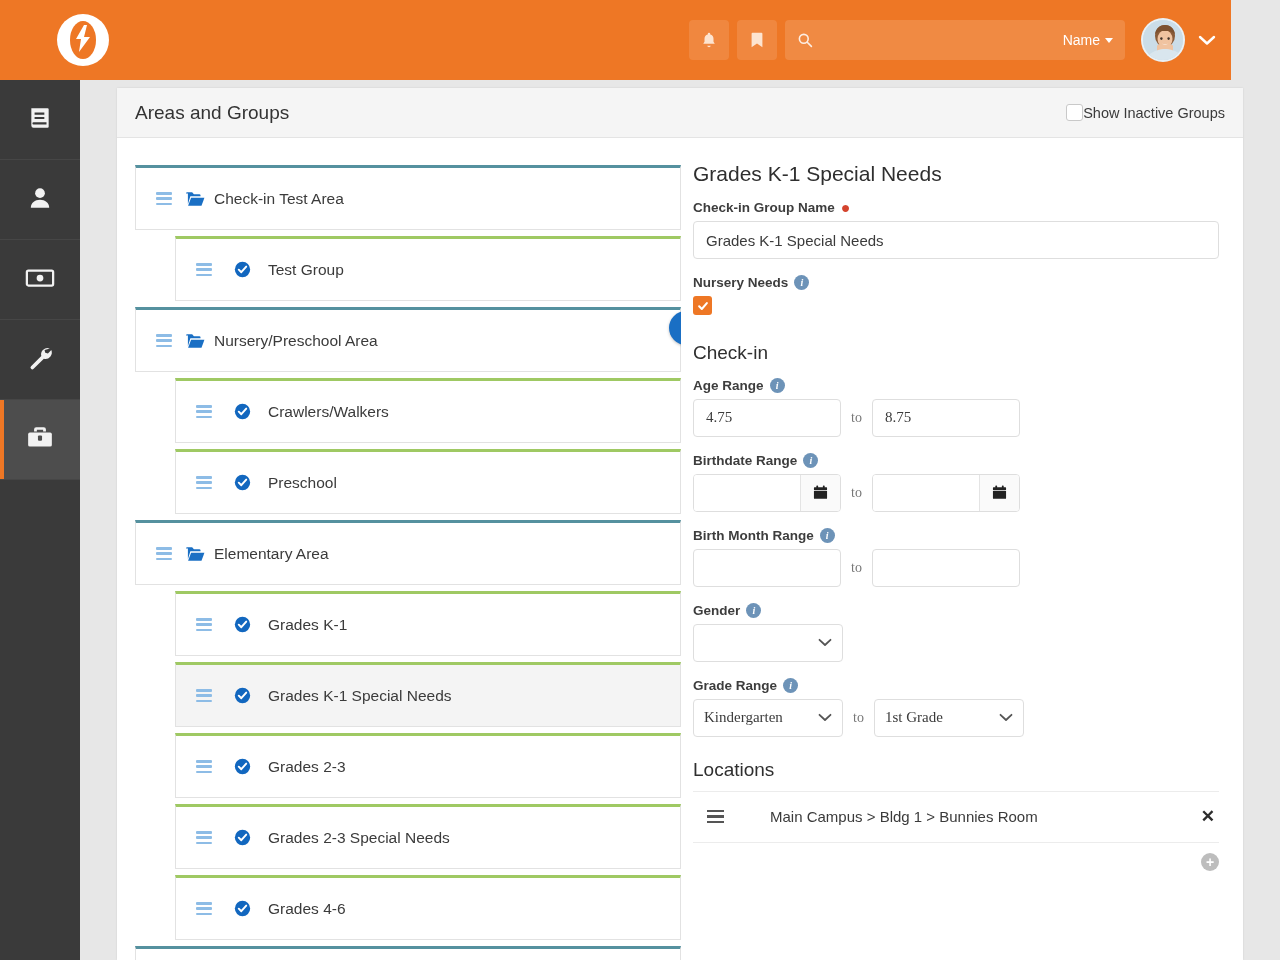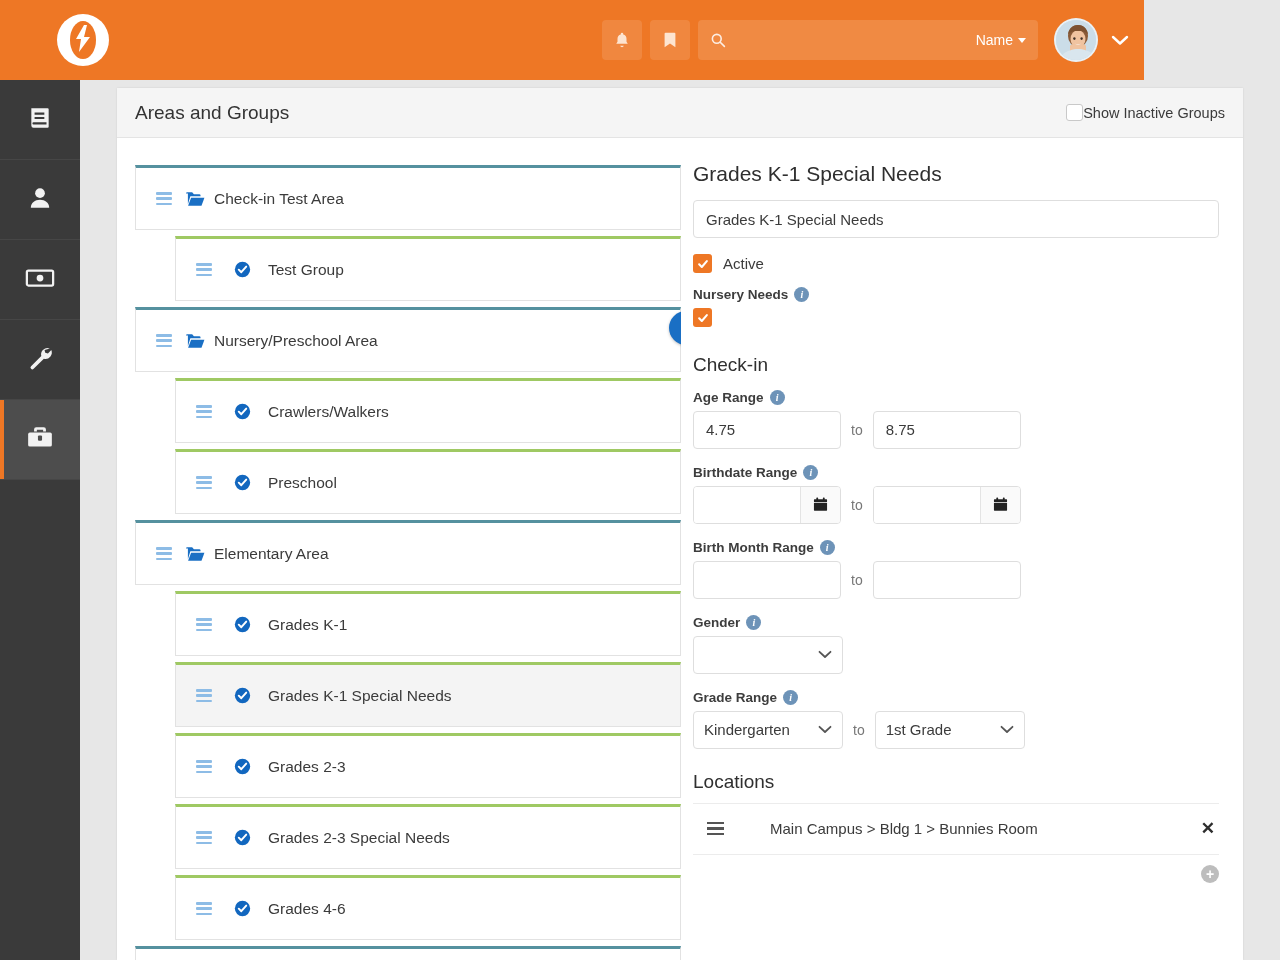--- a/index.html
+++ b/index.html
@@ -6,21 +6,21 @@
   html, body {
     width: 1280px; height: 960px;
     font-family: "Liberation Sans", sans-serif;
     background: #e7e7e7;
     overflow: hidden;
   }
 
   
   .topbar {
     position: absolute; top: 0; left: 0;
-    width: 1144px; height: 80px;
+    width: 1231px; height: 80px;
     background: #ee7725;
     display: flex; align-items: center; padding-left: 43px;
   }
   .brand-logo {
     width: 52px; height: 52px; margin-left: 14px;
     border-radius: 50%; background: #fff;
     display: flex; align-items: center; justify-content: center;
   }
   .brand-logo svg { display: block; }
   .topbar-right {
@@ -179,21 +179,21 @@
     background: #ee7725;
     display: inline-flex; align-items: center; justify-content: center;
     color: #fff; flex: none;
   }
   .cb-row { display: flex; align-items: center; gap: 11px; margin: 13px 0 0; }
   .cb-text { font-size: 15px; color: #3b3b3b; }
   .sec-title {
     font-size: 19px; color: #2f2f2f; font-weight: 400;
     margin: 26px 0 14px;
   }
-  .range { display: flex; align-items: center; }
+  .range { display: flex; align-items: center; font-family: Liberation Serif, serif; }
   .range .to { font-size: 14px; color: #777; margin: 0 10px; }
   .in-sm { width: 148px; }
   .in-grp {
     display: flex; width: 148px; height: 38px;
     border: 1px solid #dedede; border-radius: 4px; overflow: hidden;
     background: #fff;
   }
   .in-grp input {
     flex: 1; border: 0; outline: none; padding: 0 10px;
     font-family: inherit; font-size: 15px; min-width: 0;
@@ -521,31 +521,27 @@
         <svg width="17" height="17" viewBox="0 0 20 20" fill="#fff">
             <path d="M10 2.2l1 5.3 4.2-3.3 1.4 1.9-4.8 2.6 5.1 1.5-.7 2.3-4.6-2.2.8 5.3h-2.4l.8-5.3-4.6 2.2-.7-2.3 5.1-1.5-4.8-2.6 1.4-1.9L9 7.5z"></path>
           </svg>
       </div>
     </div>
 
     <div class="detail-col">
       <div class="detail-title">Grades K-1 Special Needs</div>
 
       <div class="fld">
+        <div class="fld-label">
+          <span>Check-in Group Name</span>
+          <span class="req-dot">●</span>
+        </div>
         <input class="txt" type="text" value="Grades K-1 Special Needs" style="">
       </div>
 
-      <div class="cb-row">
-        <span class="cb-on">
-          <svg width="12" height="12" viewBox="0 0 14 14" fill="none" stroke="#fff" stroke-width="2.4" stroke-linecap="round" stroke-linejoin="round">
-              <polyline points="2.5,7.4 5.6,10.5 11.5,3.6"></polyline>
-            </svg>
-        </span>
-        <span class="cb-text">Active</span>
-      </div>
 
       <div style="margin-top:14px">
         <div class="fld-label">
           <span>Nursery Needs</span>
           <span class="info-i">i</span>
         </div>
         <span class="cb-on">
           <svg width="12" height="12" viewBox="0 0 14 14" fill="none" stroke="#fff" stroke-width="2.4" stroke-linecap="round" stroke-linejoin="round">
               <polyline points="2.5,7.4 5.6,10.5 11.5,3.6"></polyline>
             </svg>

